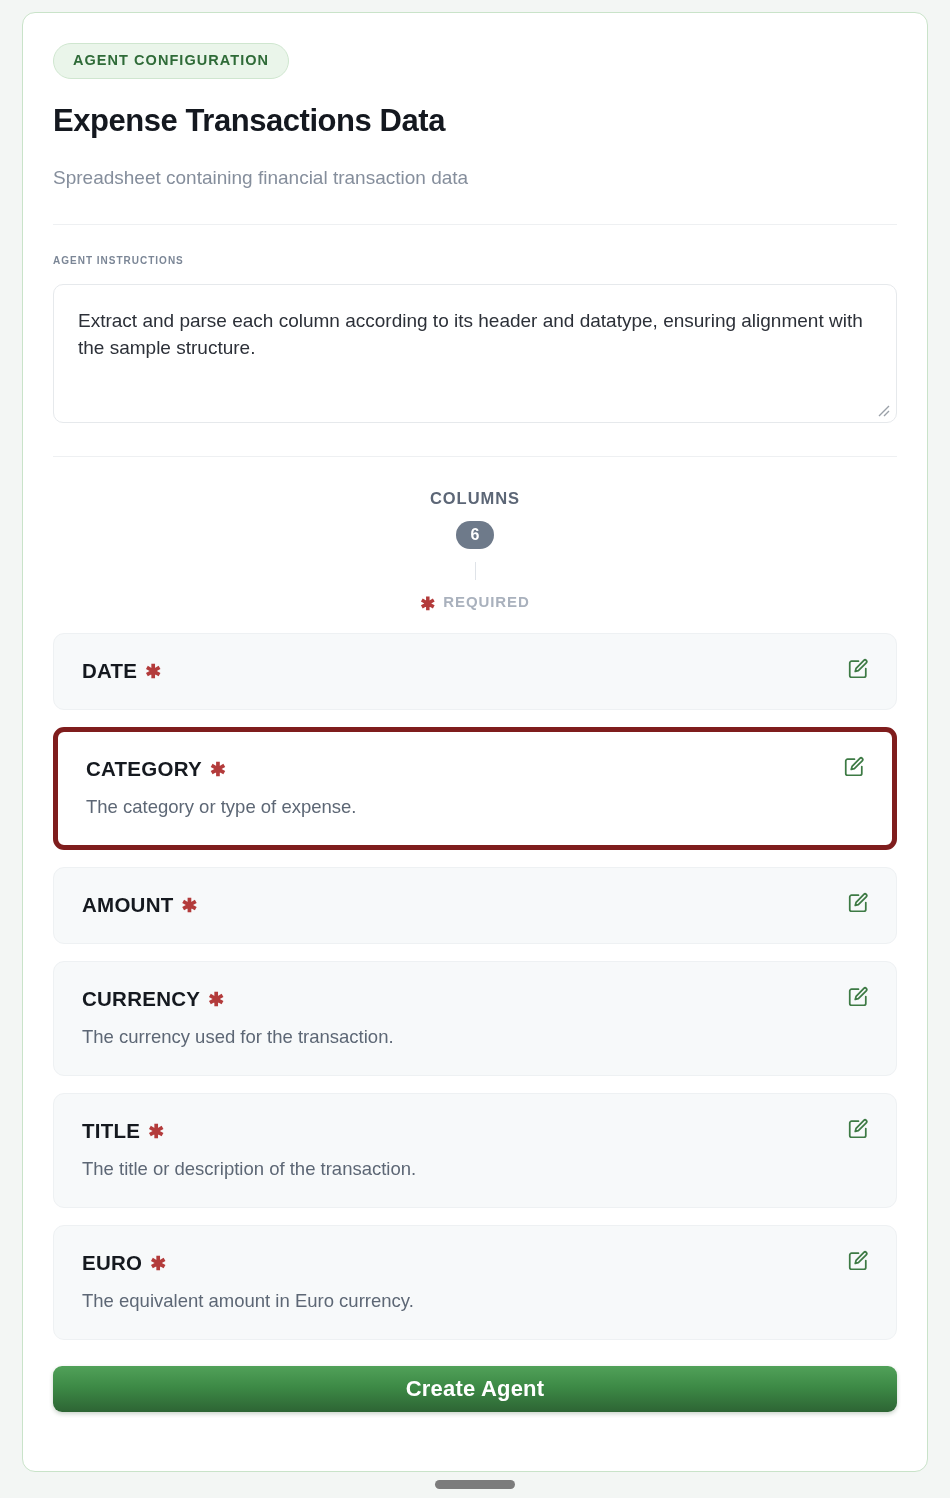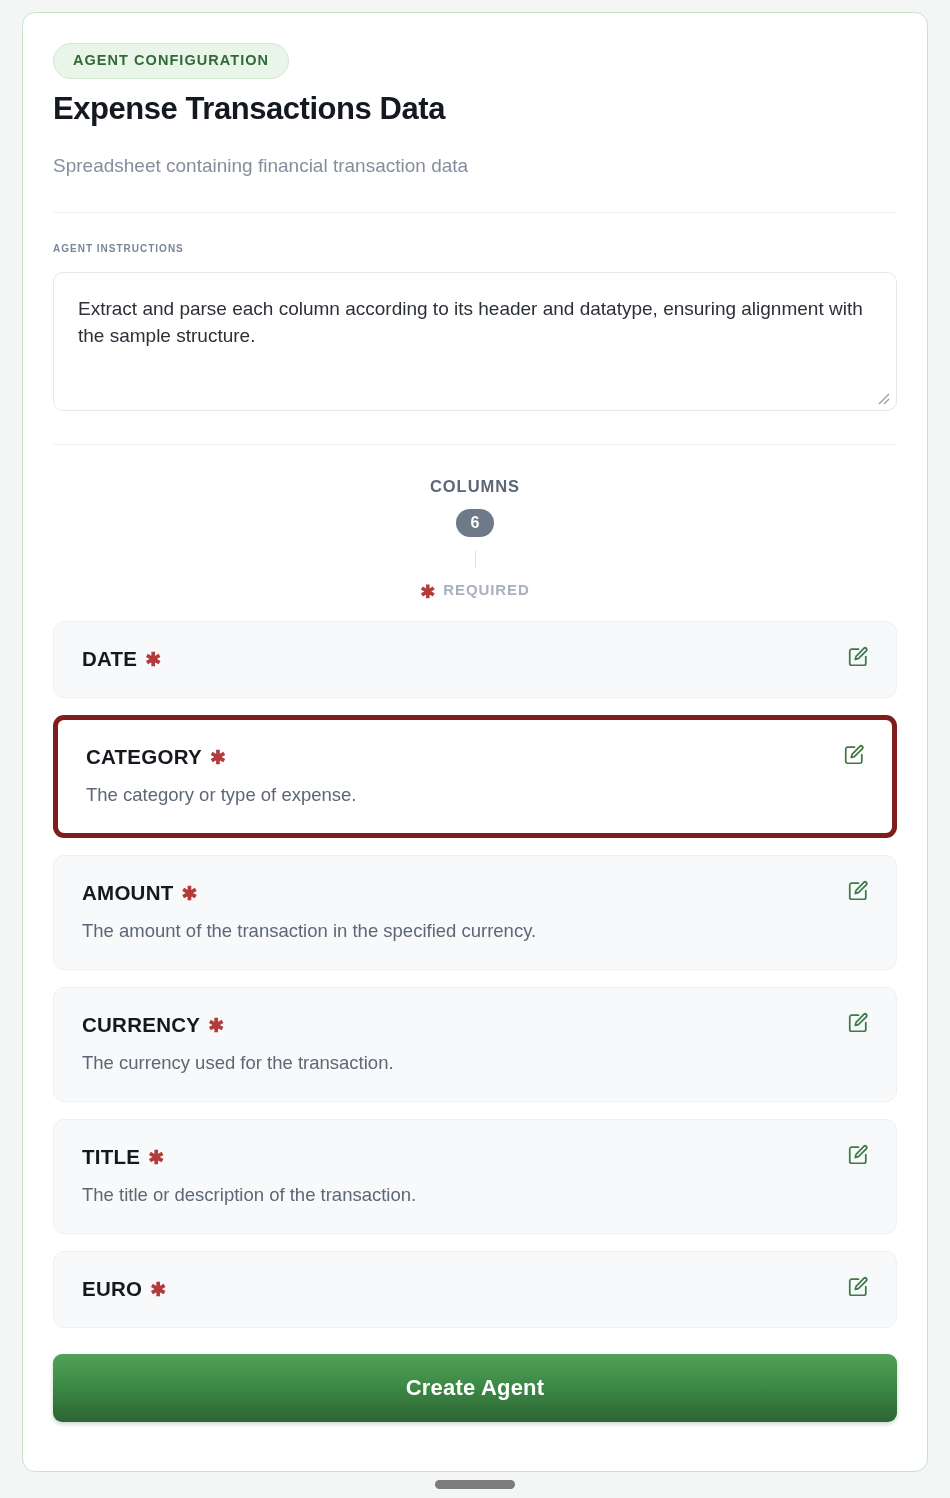--- a/index.html
+++ b/index.html
@@ -49,21 +49,21 @@
     color: #2f6b38;
     font-size: 14.5px;
     font-weight: bold;
     letter-spacing: 1.05px;
     padding: 9px 19px 10px 19px;
     border-radius: 999px;
     line-height: 1;
   }
 
   .page-title {
-    margin-top: 12px;
+    margin-top: 24px;
     font-size: 31px;
     font-weight: bold;
     color: #14181f;
     letter-spacing: -0.45px;
     line-height: 1.15;
   }
 
   .page-subtitle {
     margin-top: 28px;
     font-size: 19px;
@@ -225,21 +225,21 @@
     justify-content: center;
   }
 
   .edit-btn svg { display: block; }
 
   
   .create-btn {
     display: block;
     width: 100%;
     margin-top: 26px;
-    height: 68px;
+    height: 46px;
     border: none;
     border-radius: 9px;
     background: linear-gradient(180deg, #51a159 0%, #3d8a46 45%, #2d6434 100%);
     color: #ffffff;
     font-family: "Liberation Sans", sans-serif;
     font-size: 22px;
     font-weight: bold;
     letter-spacing: 0.2px;
     cursor: pointer;
     box-shadow: 0 2px 4px rgba(20,60,25,0.22);
@@ -322,21 +322,20 @@
               <path d="M18.4 2.6a1.8 1.8 0 0 1 2.6 2.6L12.4 13.8l-3.4.9.9-3.4z"></path>
             </svg>
           </button>
         </div>
 
         <div class="col-card">
           <div class="col-name">
             <span>AMOUNT</span>
             <span class="star">✱</span>
           </div>
-          <div class="col-desc">The amount of the transaction in the specified currency.</div>
           <button class="edit-btn">
             <svg width="22" height="22" viewBox="0 0 24 24" fill="none" stroke="#3d7a44" stroke-width="1.9" stroke-linecap="round" stroke-linejoin="round">
               <path d="M12.5 3.5H5a2 2 0 0 0-2 2V19a2 2 0 0 0 2 2h13.5a2 2 0 0 0 2-2v-7.5"></path>
               <path d="M18.4 2.6a1.8 1.8 0 0 1 2.6 2.6L12.4 13.8l-3.4.9.9-3.4z"></path>
             </svg>
           </button>
         </div>
 
         <div class="col-card">
           <div class="col-name">
@@ -364,20 +363,21 @@
               <path d="M18.4 2.6a1.8 1.8 0 0 1 2.6 2.6L12.4 13.8l-3.4.9.9-3.4z"></path>
             </svg>
           </button>
         </div>
 
         <div class="col-card">
           <div class="col-name">
             <span>EURO</span>
             <span class="star">✱</span>
           </div>
+          <div class="col-desc">The equivalent amount in Euro currency.</div>
           <button class="edit-btn">
             <svg width="22" height="22" viewBox="0 0 24 24" fill="none" stroke="#3d7a44" stroke-width="1.9" stroke-linecap="round" stroke-linejoin="round">
               <path d="M12.5 3.5H5a2 2 0 0 0-2 2V19a2 2 0 0 0 2 2h13.5a2 2 0 0 0 2-2v-7.5"></path>
               <path d="M18.4 2.6a1.8 1.8 0 0 1 2.6 2.6L12.4 13.8l-3.4.9.9-3.4z"></path>
             </svg>
           </button>
         </div>
 
       </div>
 

